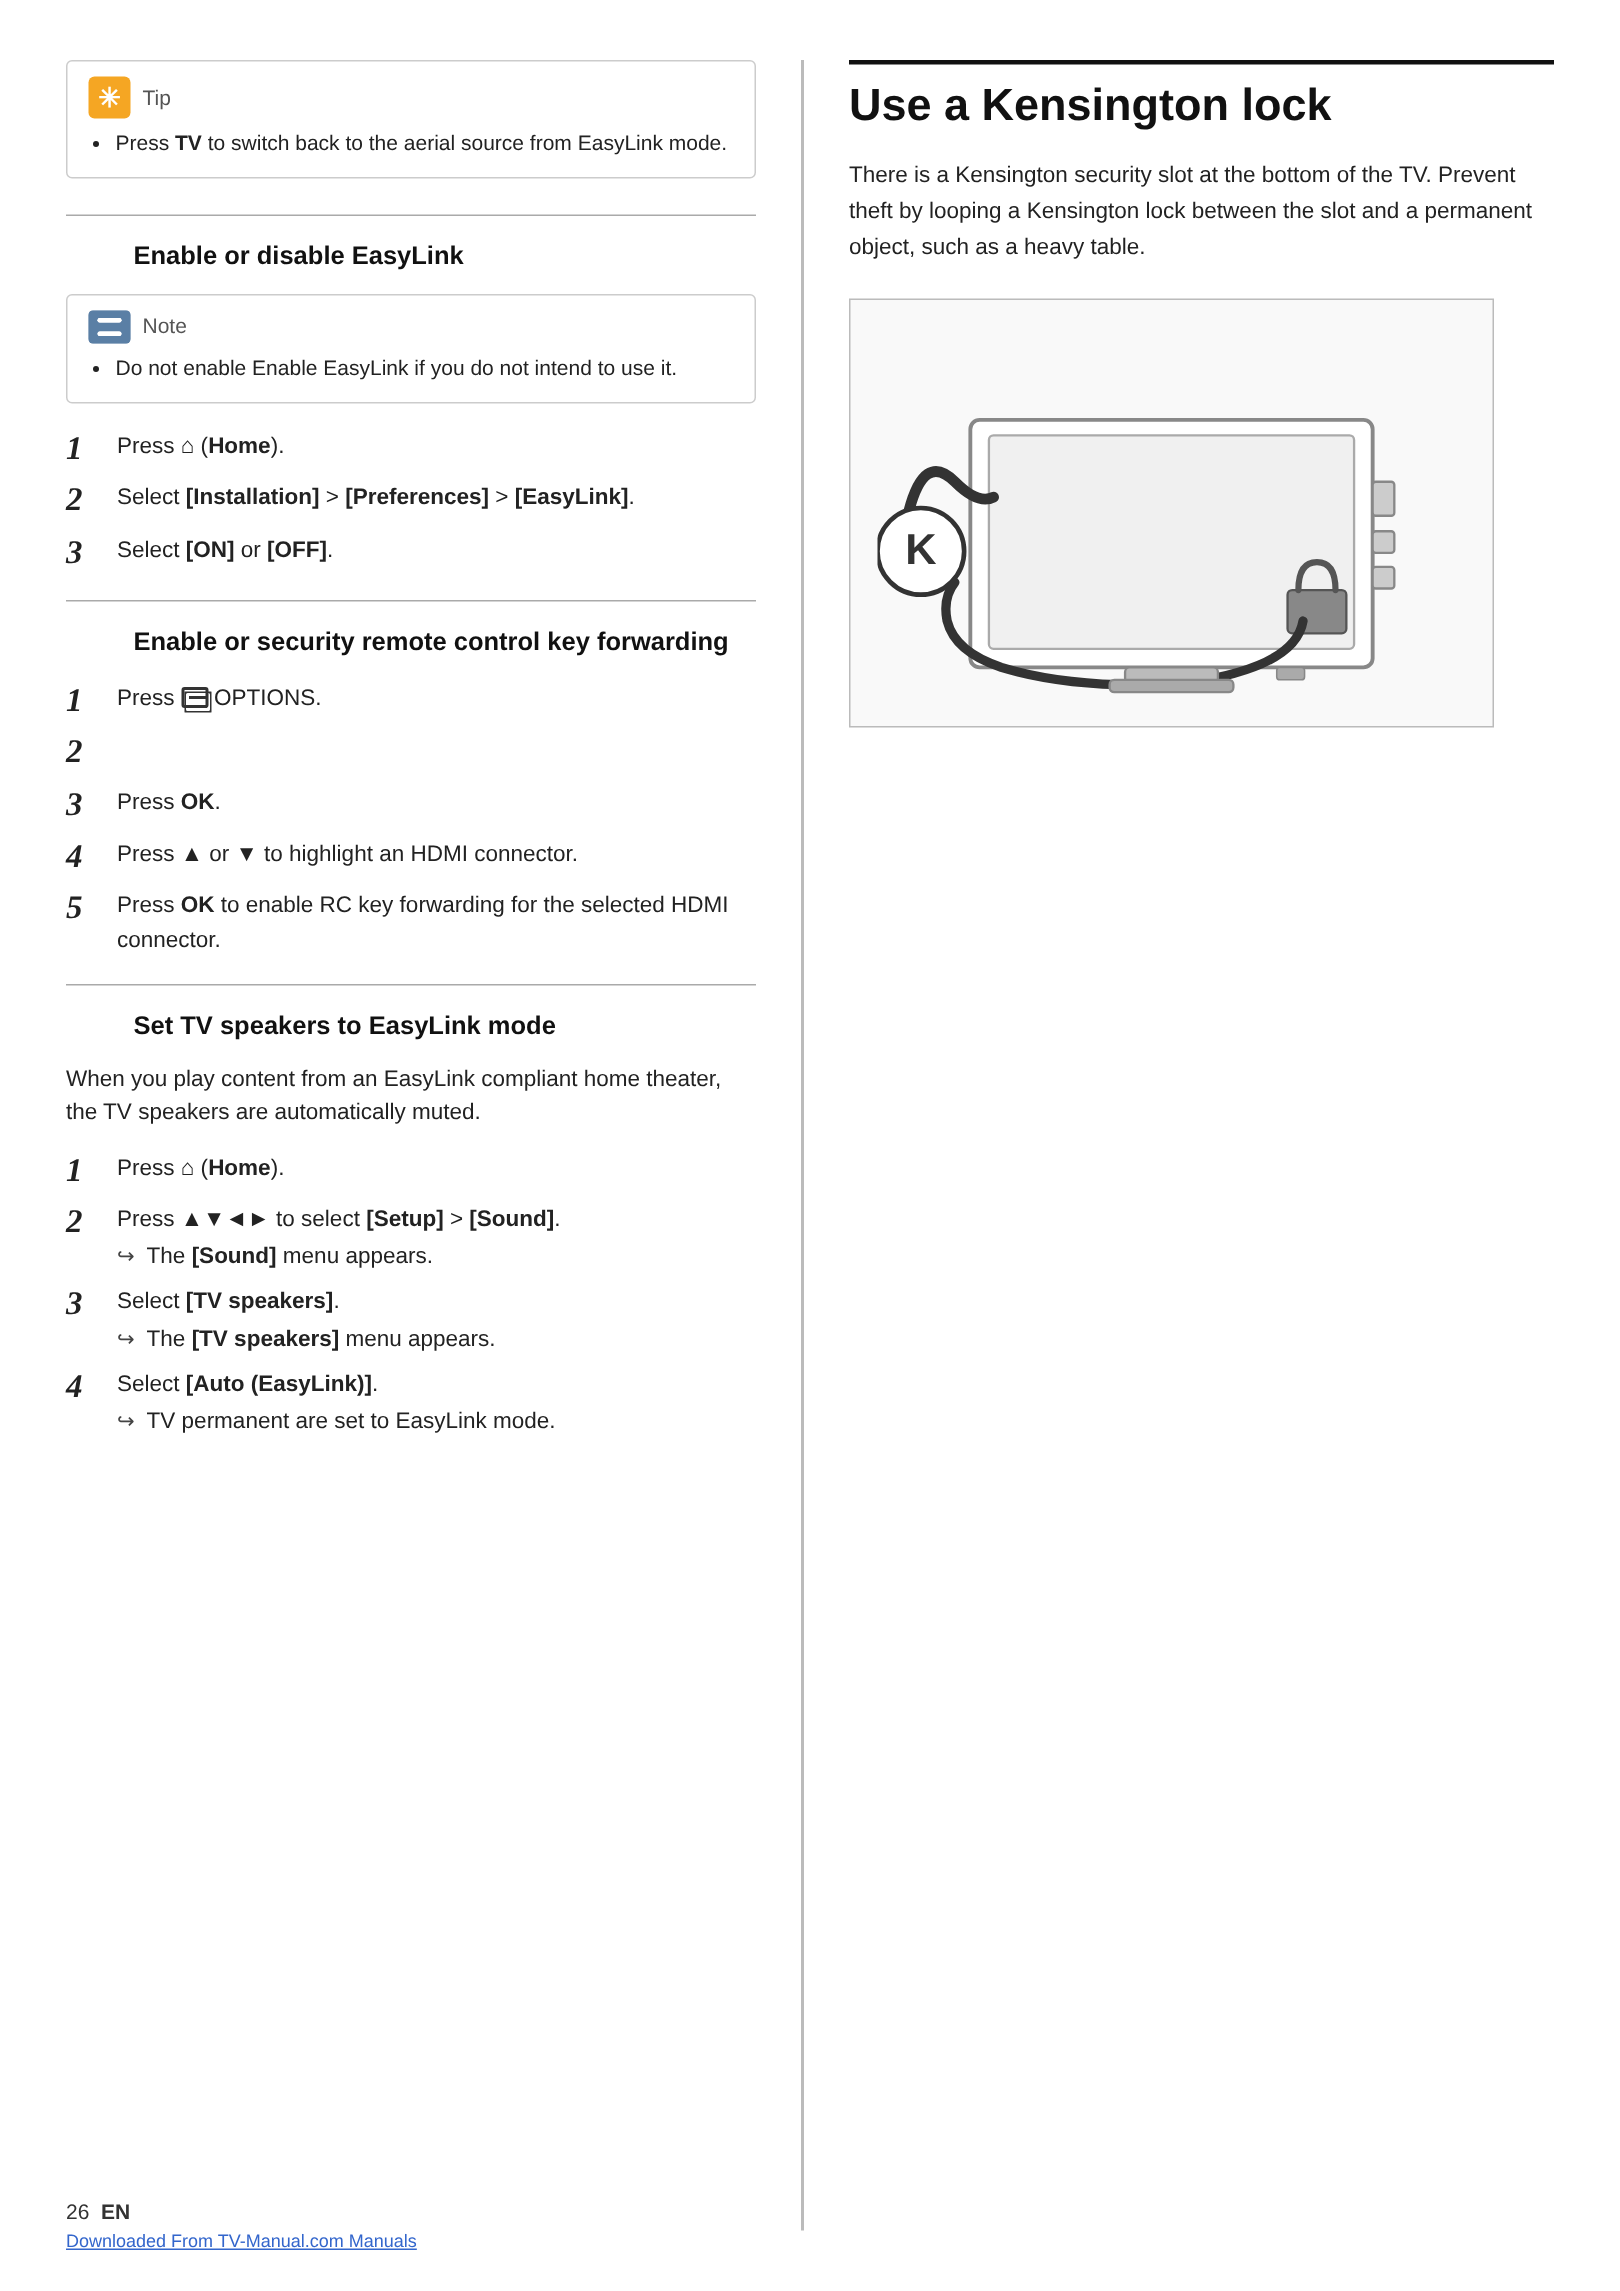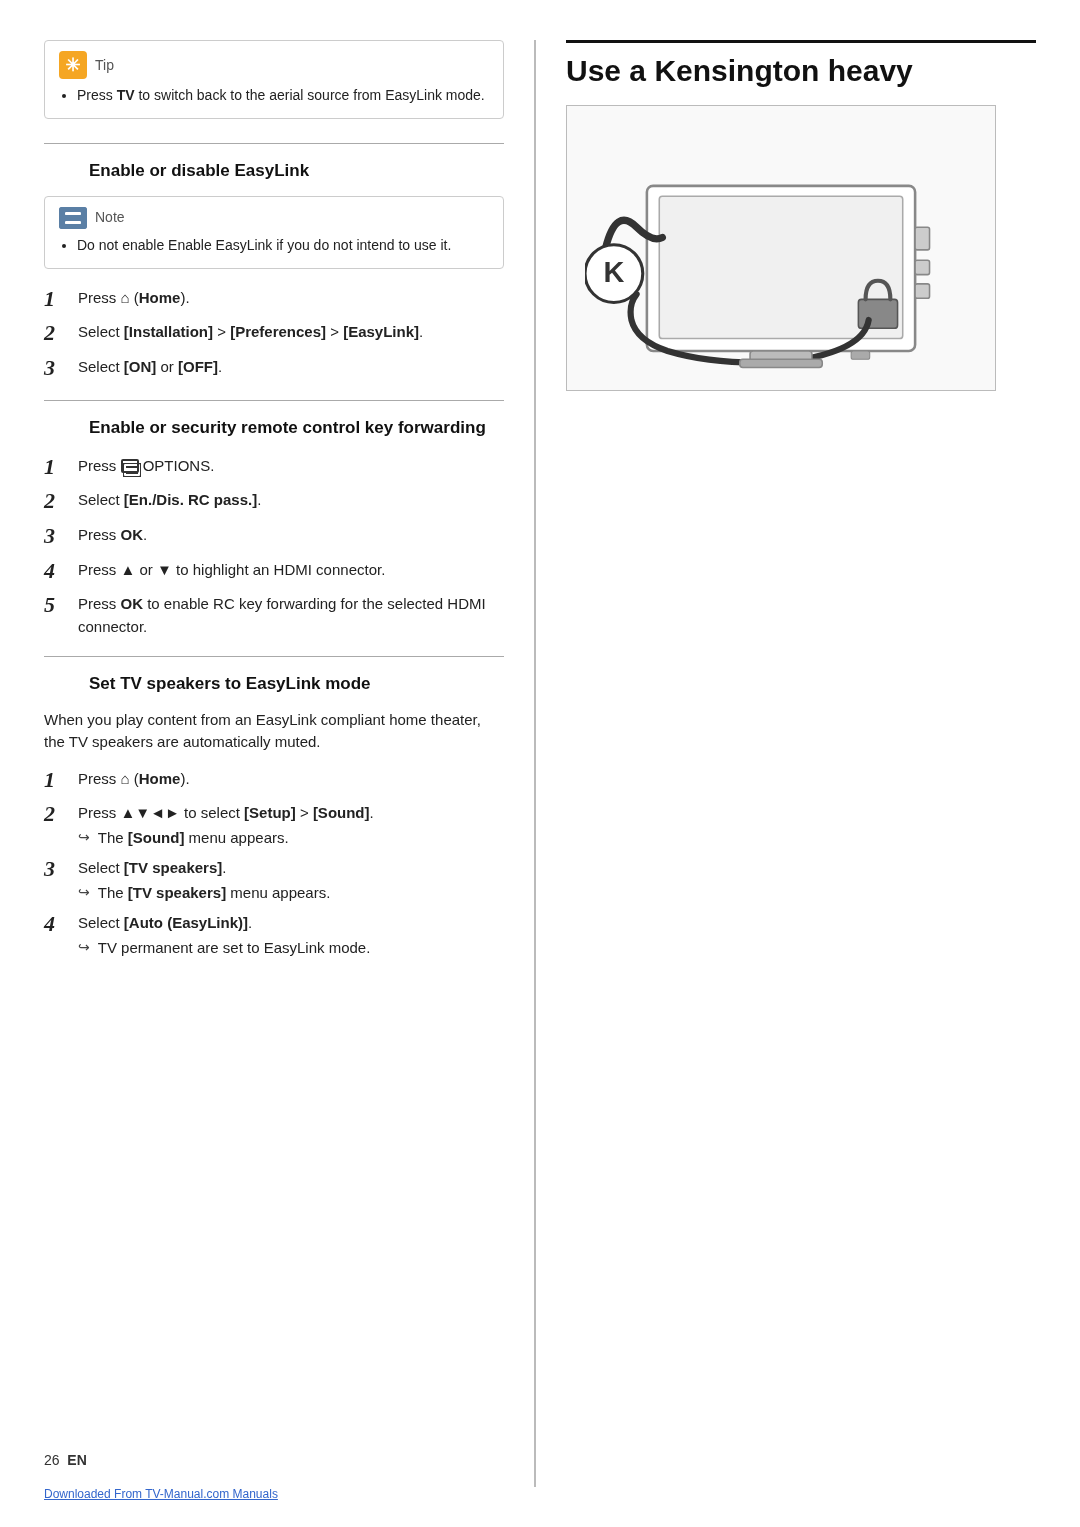--- a/index.html
+++ b/index.html
@@ -203,21 +203,21 @@
       padding: 18px;
       background: #f9f9f9;
     }
     
     .footer {
       position: absolute;
       bottom: 24px;
       left: 44px;
       display: flex;
       flex-direction: column;
-      gap: 14px;
+      gap: 0;
     }
     .footer-page {
       font-size: 14px;
       color: #333;
     }
     .footer-link {
       font-size: 12px;
       color: #3366cc;
       text-decoration: underline;
     }
@@ -296,21 +296,20 @@
               <svg width="18" height="14" viewBox="0 0 18 14">
                   <rect width="18" height="14" rx="2" fill="none" stroke="#333" stroke-width="2"></rect>
                   <line x1="3" y1="4" x2="15" y2="4" stroke="#333" stroke-width="2"></line>
                   <line x1="3" y1="10" x2="15" y2="10" stroke="#333" stroke-width="2"></line>
                 </svg>
             </span>
             OPTIONS.</span>
         </div>
         <div class="step">
           <span class="step-num">2</span>
-          <span class="step-text">Select <strong>[En./Dis. RC pass.]</strong>.</span>
         </div>
         <div class="step">
           <span class="step-num">3</span>
           <span class="step-text">Press <strong>OK</strong>.</span>
         </div>
         <div class="step">
           <span class="step-num">4</span>
           <span class="step-text">Press ▲ or ▼ to highlight an HDMI connector.</span>
         </div>
         <div class="step">
@@ -364,21 +363,22 @@
               <span>TV permanent are set to EasyLink mode.</span>
             </div>
           </span>
         </div>
       </div>
     </div>
 
   </div>
 
   <div class="right-col">
-    <h1 class="right-heading">Use a Kensington heavy</h1>
+    <h1 class="right-heading">Use a Kensington lock</h1>
+    <p class="right-desc">There is a Kensington security slot at the bottom of the TV. Prevent theft by looping a Kensington lock between the slot and a permanent object, such as a heavy table.</p>
 
     <div class="kensington-illustration">
       <svg viewBox="0 0 380 240" width="100%" style="display:block;">
 
         <rect x="60" y="60" width="260" height="160" rx="6" ry="6" fill="white" stroke="#888" stroke-width="2.5"></rect>
 
         <rect x="72" y="70" width="236" height="138" rx="3" fill="#f0f0f0" stroke="#aaa" stroke-width="1.5"></rect>
 
         <path d="M 20 120 Q 30 80 50 100 Q 65 115 75 110" stroke="#333" stroke-width="7" fill="none" stroke-linecap="round"></path>
 

